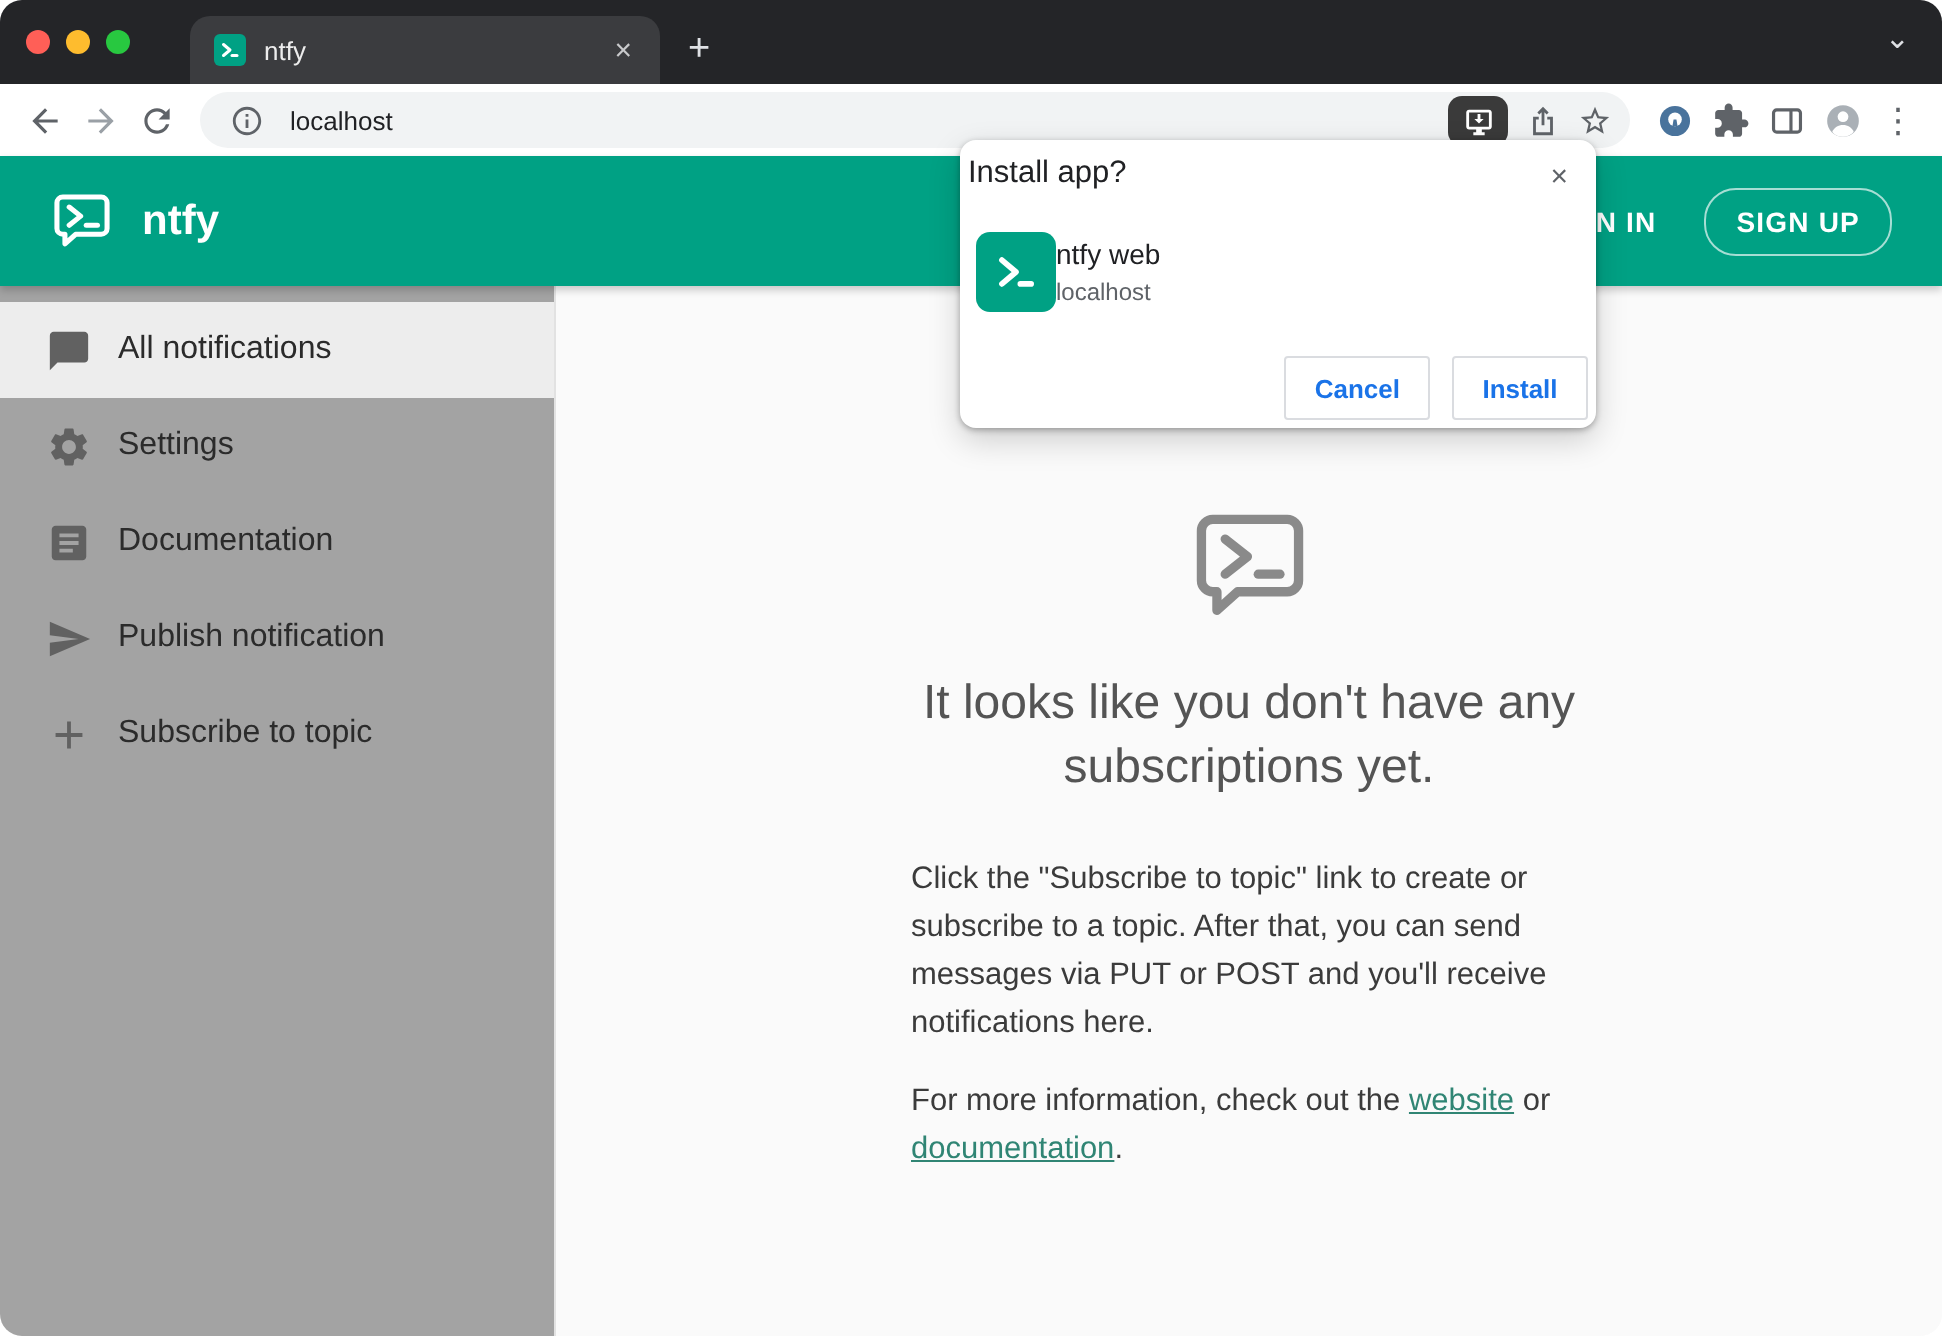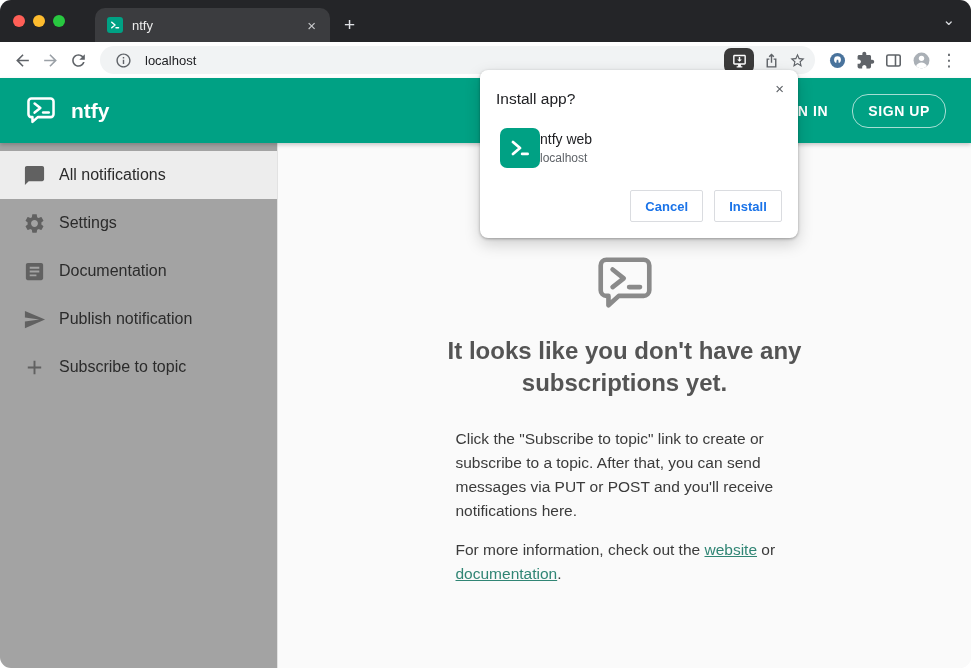--- a/index.html
+++ b/index.html
@@ -67,30 +67,30 @@
   .sidebar { width: 278px; background: #a3a3a3; border-right: 1px solid #e2e2e2;
              padding-top: 8px; flex: 0 0 auto; }
   .side-item { height: 48px; display: flex; align-items: center; padding-left: 23px;
                gap: 13px; font-size: 16px; color: #2b2b2b; cursor: default; }
   .side-item.selected { background: #ededed; }
   .side-item svg { width: 23px; height: 23px; flex: 0 0 auto; }
 
   .main { flex: 1; background: #fafafa; overflow: hidden; }
   .empty { margin-top: 110px; text-align: center; }
   .empty-logo svg { width: 62px; height: 62px; color: #8a8a8a; }
-  .empty h2 { font-size: 24px; font-weight: 700; color: #545454; max-width: 430px;
+  .empty h2 { font-size: 24px; font-weight: 400; color: #545454; max-width: 430px;
               margin: 16px auto 0; line-height: 1.33; }
   .body-text { width: 338px; margin: 28px auto 0; text-align: left; font-size: 15.5px;
                line-height: 1.55; color: #3b3b3b; }
   .body-text.second { margin-top: 15px; }
   a.link { color: #308574; text-decoration: underline; }
 
   
   .dialog { position: absolute; left: 480px; top: 70px; width: 318px; background: #fff;
-            border-radius: 8px; z-index: 50; padding: 16px;
+            border-radius: 8px; z-index: 50; padding: 4px;
             box-shadow: 0 1px 3px rgba(0,0,0,.3), 0 6px 16px rgba(0,0,0,.18); }
   .dialog-title { font-size: 15.5px; color: #202124; margin-top: 4px; }
   .dialog-close { position: absolute; top: 11px; right: 14px; color: #5f6368; font-size: 15px;
                   background: none; border: none; line-height: 1; }
   .dialog-row { display: flex; align-items: center; margin-top: 20px; padding-left: 4px; }
   .dialog-appicon { width: 40px; height: 40px; border-radius: 7px; background: var(--teal);
                     display: flex; align-items: center; justify-content: center; flex: 0 0 auto; }
   .dialog-appicon svg { width: 26px; height: 26px; }
   .dialog-appname { font-size: 14px; color: #202124; }
   .dialog-origin { font-size: 12px; color: #5f6368; margin-top: 4px; }

